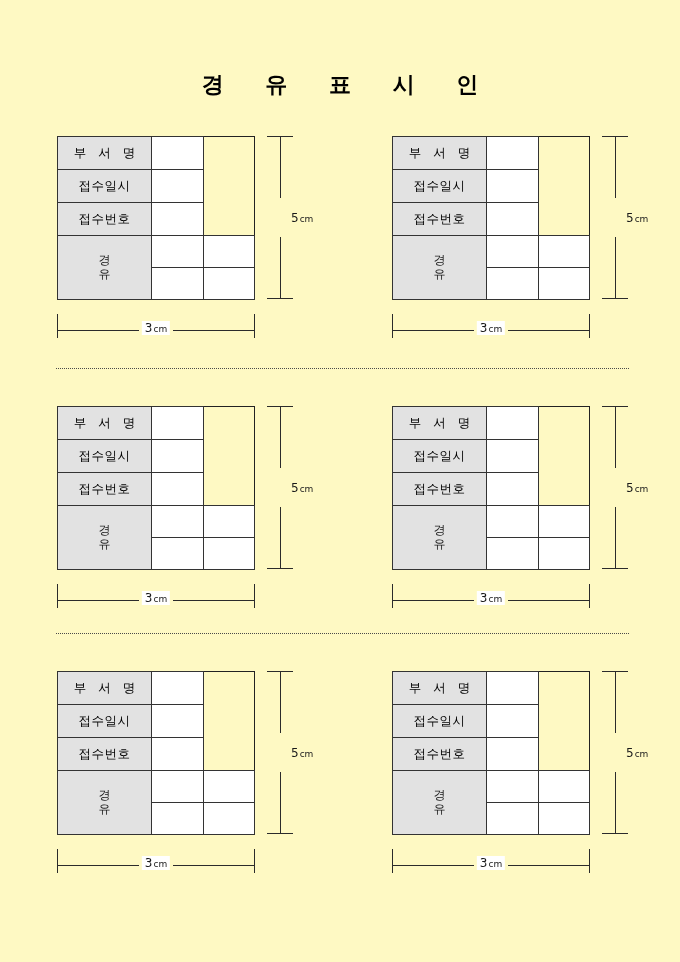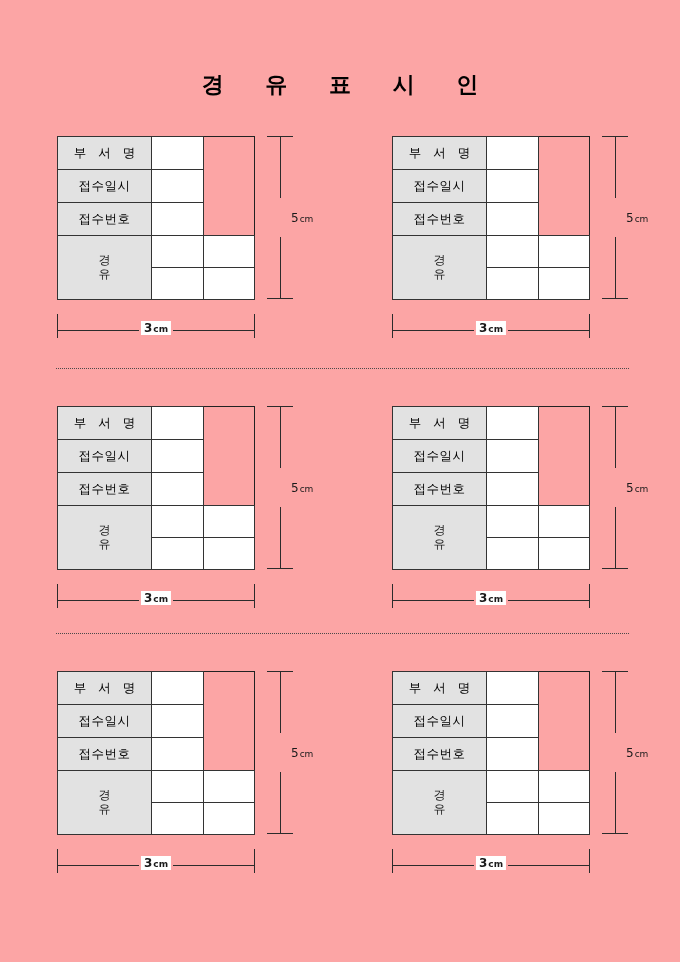--- a/index.html
+++ b/index.html
@@ -15,21 +15,21 @@
     font-family: "DejaVu Sans", "Liberation Sans", sans-serif;
     color: #1a1a1a;
     overflow: hidden;
   }
 
   .page {
     position: absolute;
     inset: 0;
     width: 680px;
     height: 962px;
-    background: #fca5a5;
+    background: #fef9c3;
   }
 
   
   .doc-title {
     position: absolute;
     top: 70px;
     left: 0;
     width: 680px;
     text-align: center;
     font-size: 22px;
@@ -176,21 +176,20 @@
   .dim-h .dim-label {
     position: absolute;
     left: 50%;
     top: 7px;
     transform: translateX(-50%);
     font-size: 12px;
     color: #1a1a1a;
     white-space: nowrap;
     background: #ffffff;
     padding: 0 3px;
-    font-weight: bold;
   }
 
   
   .cut-line {
     position: absolute;
     left: 56px;
     width: 573px;
     height: 0;
     border-top: 1.6px dotted #4a4a4a;
   }

